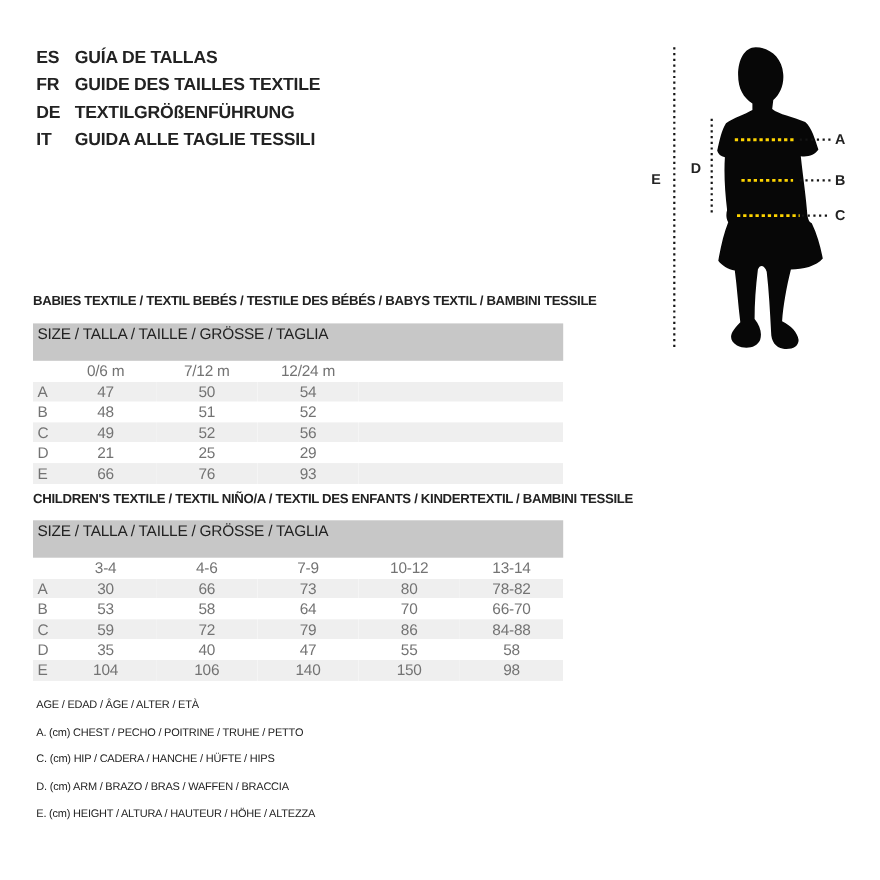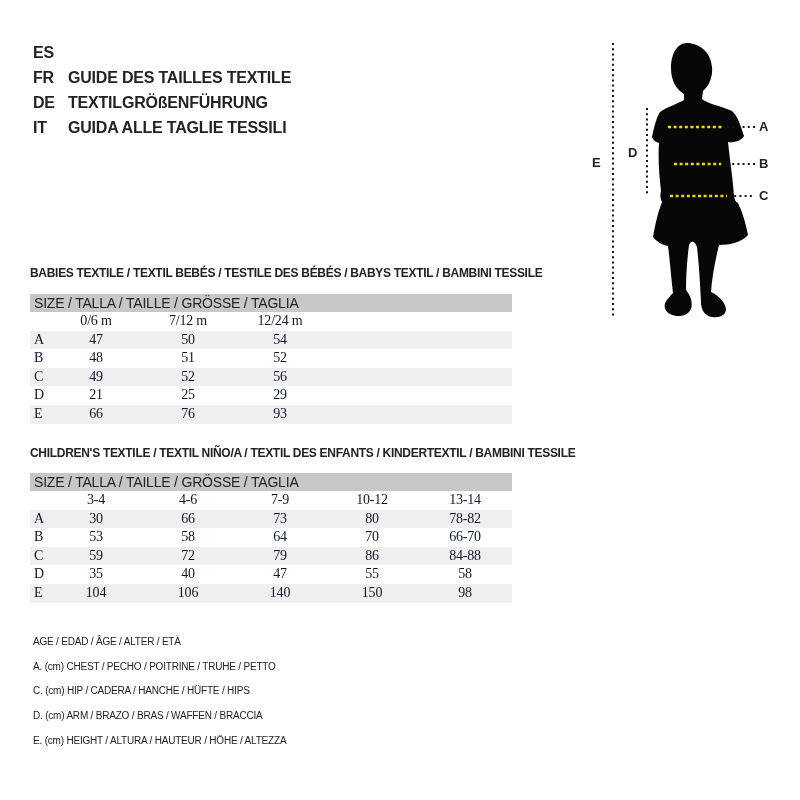--- a/index.html
+++ b/index.html
@@ -16,40 +16,41 @@
 
   
   .fig-label { font-size:13px; font-weight:700; line-height:14px; }
 
   
   .section-title { font-size:12px; font-weight:700; letter-spacing:-0.3px; white-space:nowrap; }
 
   
   .size-block { width:482px; }
   .size-bar {
-    background:#c7c7c7; height:18px; line-height:18px;
+    background:#c7c7c7; height:34px; line-height:18px;
     font-size:14px; letter-spacing:-0.2px; padding-left:4px; box-sizing:border-box;
   }
   table.size {
     border-collapse:collapse; table-layout:fixed; width:482px;
-    font-size:14px; letter-spacing:-0.2px; color:#0f172a;font-family:Liberation Serif, serif;
+    font-size:14px; letter-spacing:-0.2px; color:#737373;
   }
   table.size td { padding:0; height:18.6px; line-height:18.6px; text-align:center; vertical-align:middle; overflow:hidden; }
   table.size td.letter { text-align:left; padding-left:4px; }
   tr.stripe { background:#efefef; }
 
   
   .legend-line { font-size:10px; line-height:24.7px; letter-spacing:-0.2px; white-space:nowrap; }
 </style>
 </head>
 <body>
 
 <div class="abs" style="left:33px; top:40px;">
   <div class="lang-row">
     <span class="lang-code">ES</span>
+    <span class="lang-title">GUÍA DE TALLAS</span>
   </div>
   <div class="lang-row">
     <span class="lang-code">FR</span>
     <span class="lang-title">GUIDE DES TAILLES TEXTILE</span>
   </div>
   <div class="lang-row">
     <span class="lang-code">DE</span>
     <span class="lang-title">TEXTILGRÖßENFÜHRUNG</span>
   </div>
   <div class="lang-row">

